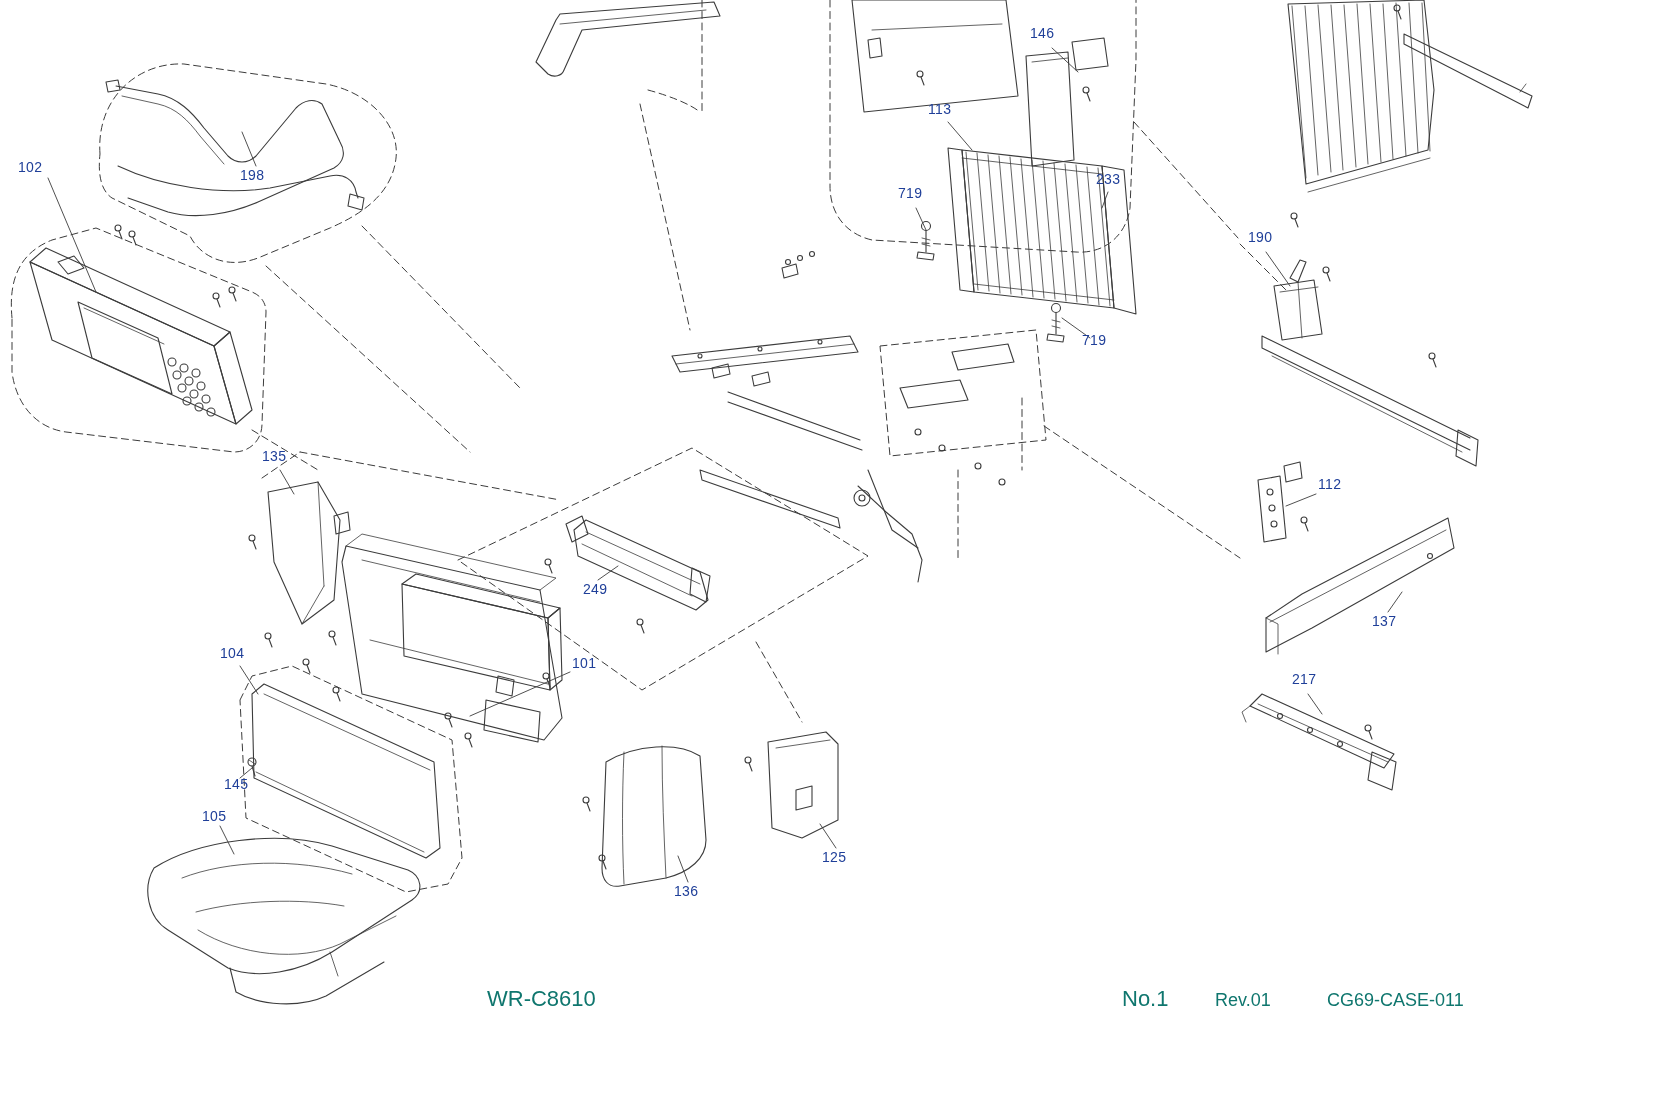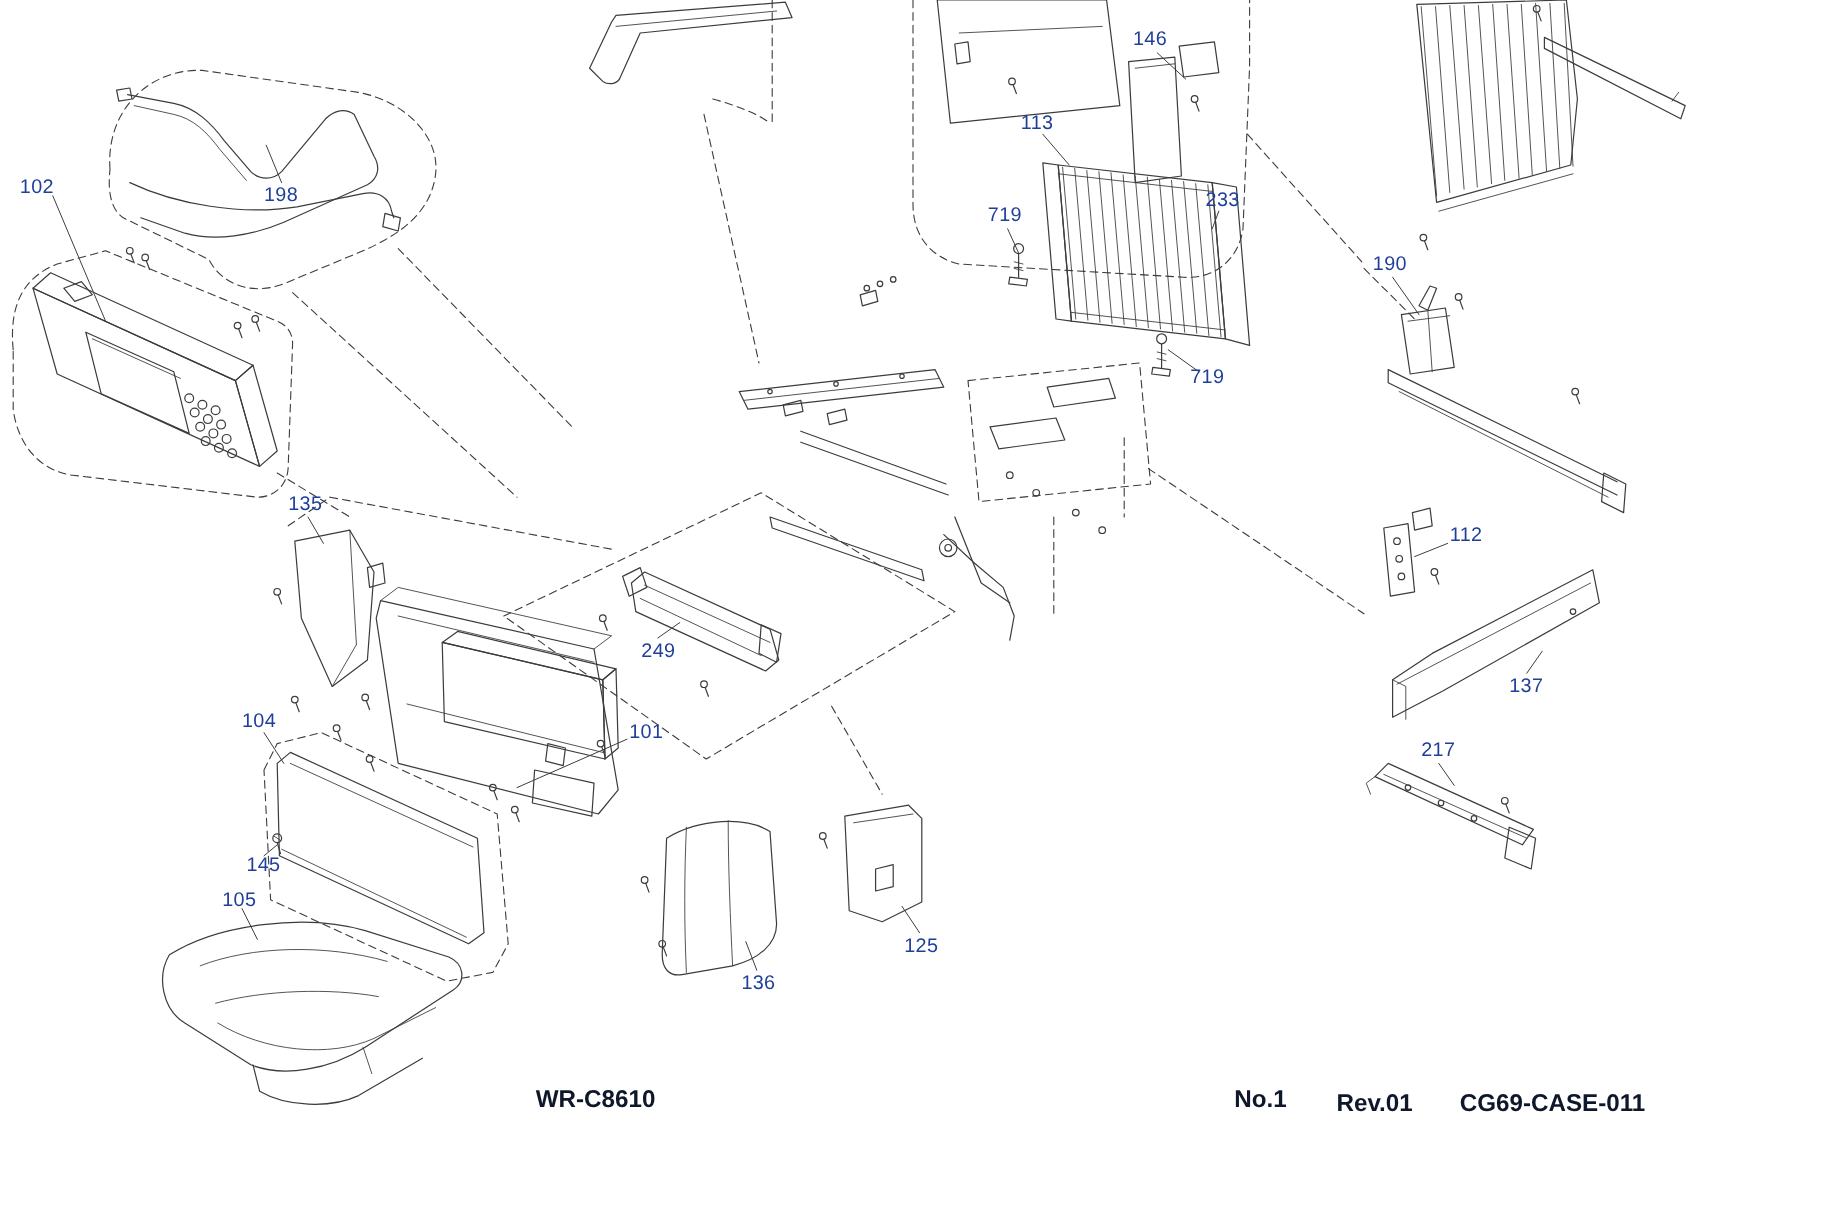--- a/index.html
+++ b/index.html
@@ -3,25 +3,25 @@
 <meta charset="utf-8">
 <style>
   html,body{margin:0;padding:0;background:#fff;}
   .page{position:relative;width:1679px;height:1112px;background:var(--background,#ffffff);
         font-family:"Liberation Sans",sans-serif;overflow:hidden;}
   #art{position:absolute;left:0;top:0;}
   #art *{stroke:var(--line,#3C3C3C);fill:none;stroke-width:1.1;stroke-linecap:round;stroke-linejoin:round;}
   #art .dash{stroke-dasharray:7 4.5;stroke-width:1;}
   #art .thin{stroke-width:.8;}
   #art .leader{stroke-width:.9;}
-  .callout{position:absolute;color:var(--label,#1F3F99);font-size:18px;line-height:1;
+  .callout{position:absolute;color:var(--label,#1F3F99);font-size:14px;line-height:1;
            letter-spacing:.3px;white-space:nowrap;}
-  .footer{position:absolute;color:#0f172a;white-space:nowrap;font-weight:bold;}
+  .footer{position:absolute;color:#0f766e;white-space:nowrap;}
   .f-lg{font-size:22px;}
-  .f-md{font-size:22px;}
+  .f-md{font-size:18px;}
 </style>
 </head>
 <body>
 
 <div class="page">
 
 <svg id="art" width="1679" height="1112" viewBox="0 0 1679 1112" aria-hidden="true">
   <defs>
     <g id="scr">
           <circle cx="0" cy="0" r="3"></circle>

